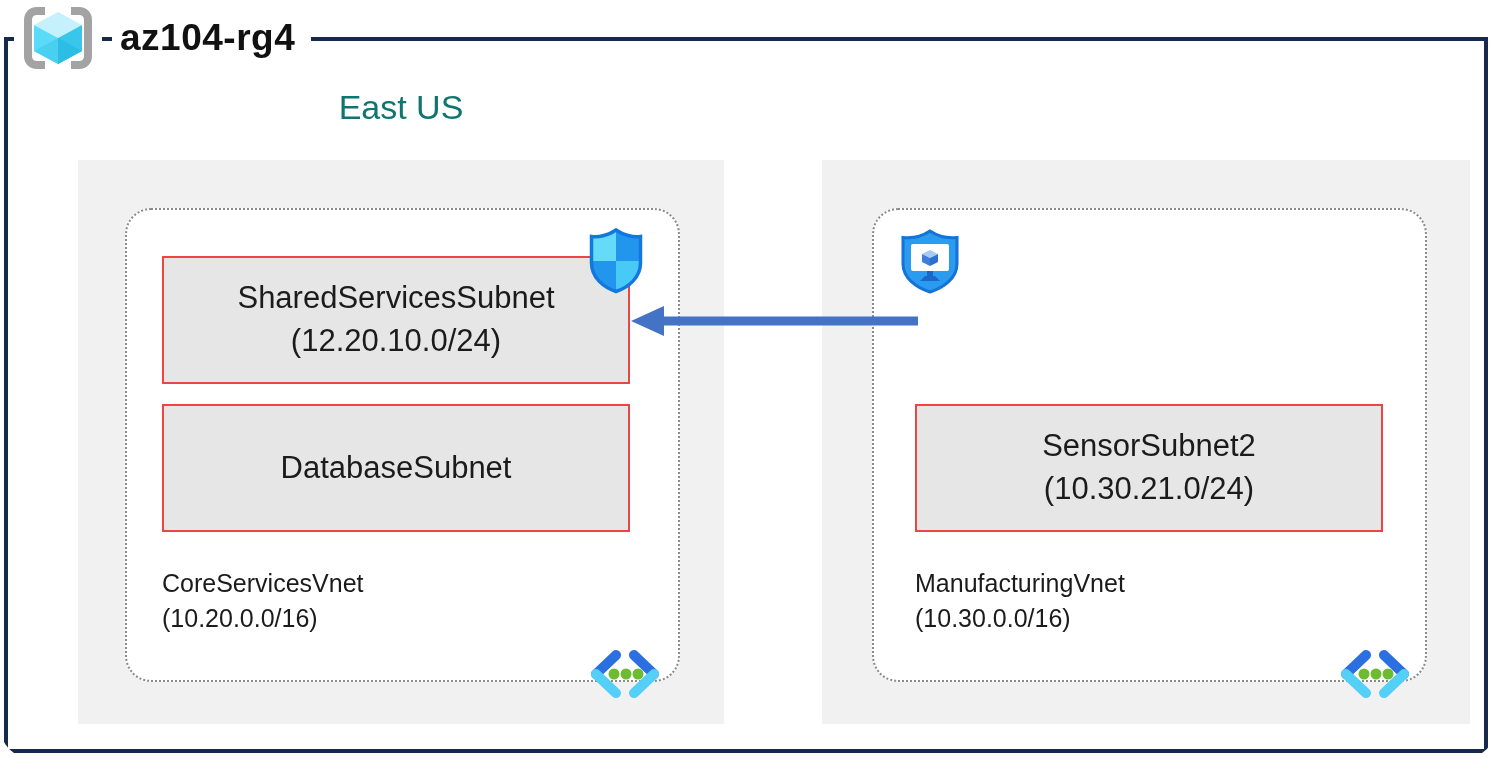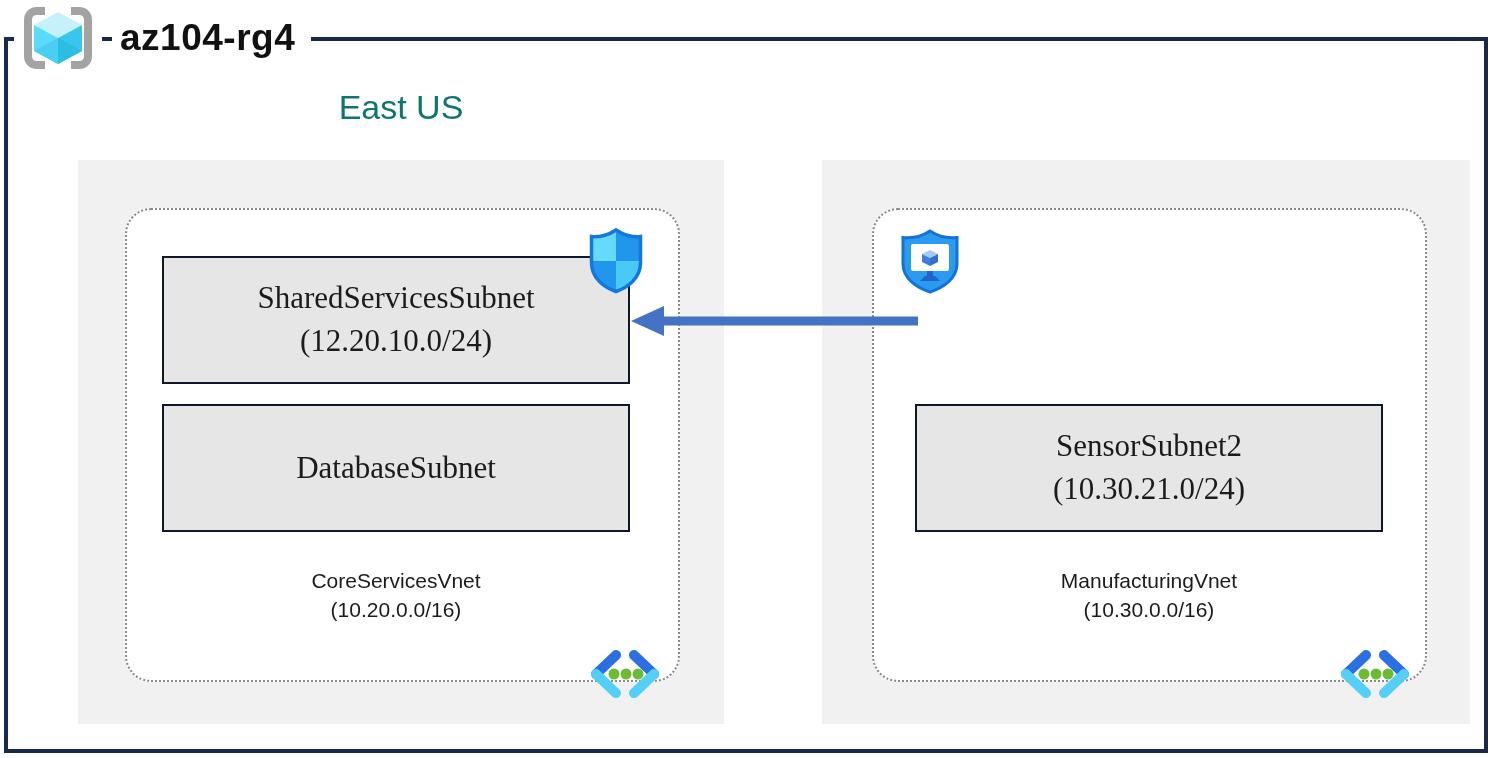--- a/index.html
+++ b/index.html
@@ -1,18 +1,18 @@
 <!DOCTYPE html>
 <html><head>
 <meta charset="utf-8">
 <style>
   html,body{margin:0;padding:0;background:#ffffff;}
   .canvas{
     position:relative;width:1496px;height:758px;background:#ffffff;
-    font-family:"Liberation Sans","DejaVu Sans",sans-serif;color:#1b1b1b;overflow:hidden;
+    font-family:"Liberation Sans","DejaVu Sans",sans-serif;color:#1b1b1b;overflow:hidden;border-radius:31px;
   }
   .frame{
     position:absolute;left:4px;top:37px;width:1484px;height:716px;
     border:4px solid #17294d;box-sizing:border-box;
   }
   .rg-header{position:absolute;left:14px;top:2px;display:flex;align-items:center;gap:10px;}
   .rg-icon-wrap{background:#ffffff;padding:2px 6px;line-height:0;}
   .rg-title{
     background:#ffffff;padding:6px 16px 6px 8px;font-size:37px;font-weight:bold;
     letter-spacing:0.5px;color:#111;
@@ -28,30 +28,30 @@
   .region-panel.left{left:78px;width:646px;}
   .region-panel.right{left:822px;width:648px;}
   .vnet-box{
     position:absolute;top:208px;height:474px;width:555px;background:#ffffff;
     border:2.5px dotted #8a8a8a;border-radius:26px;box-sizing:border-box;
   }
   .vnet-box.left{left:125px;}
   .vnet-box.right{left:872px;}
   .subnet{
     position:absolute;width:468px;height:128px;background:#e6e6e6;
-    border:2px solid #0f172a;box-sizing:border-box;
+    border:2px solid #ef4444;box-sizing:border-box;
     display:flex;flex-direction:column;align-items:center;justify-content:center;
-    font-size:31px;line-height:1.38;text-align:center;font-family:Liberation Serif, serif;
+    font-size:31px;line-height:1.38;text-align:center;
   }
   .subnet.l{left:162px;}
   .subnet.r{left:915px;}
   .subnet.row1{top:256px;}
   .subnet.row2{top:404px;}
   .vnet-label{
-    position:absolute;top:566px;width:468px;text-align:center;font-size:21px;line-height:1.4;
+    position:absolute;top:566px;width:468px;font-size:25px;line-height:1.4;
   }
   .vnet-label.l{left:162px;}
   .vnet-label.r{left:915px;}
   .icon-abs{position:absolute;line-height:0;}
 </style>
 </head>
 <body>
 
 <div class="canvas">
 

